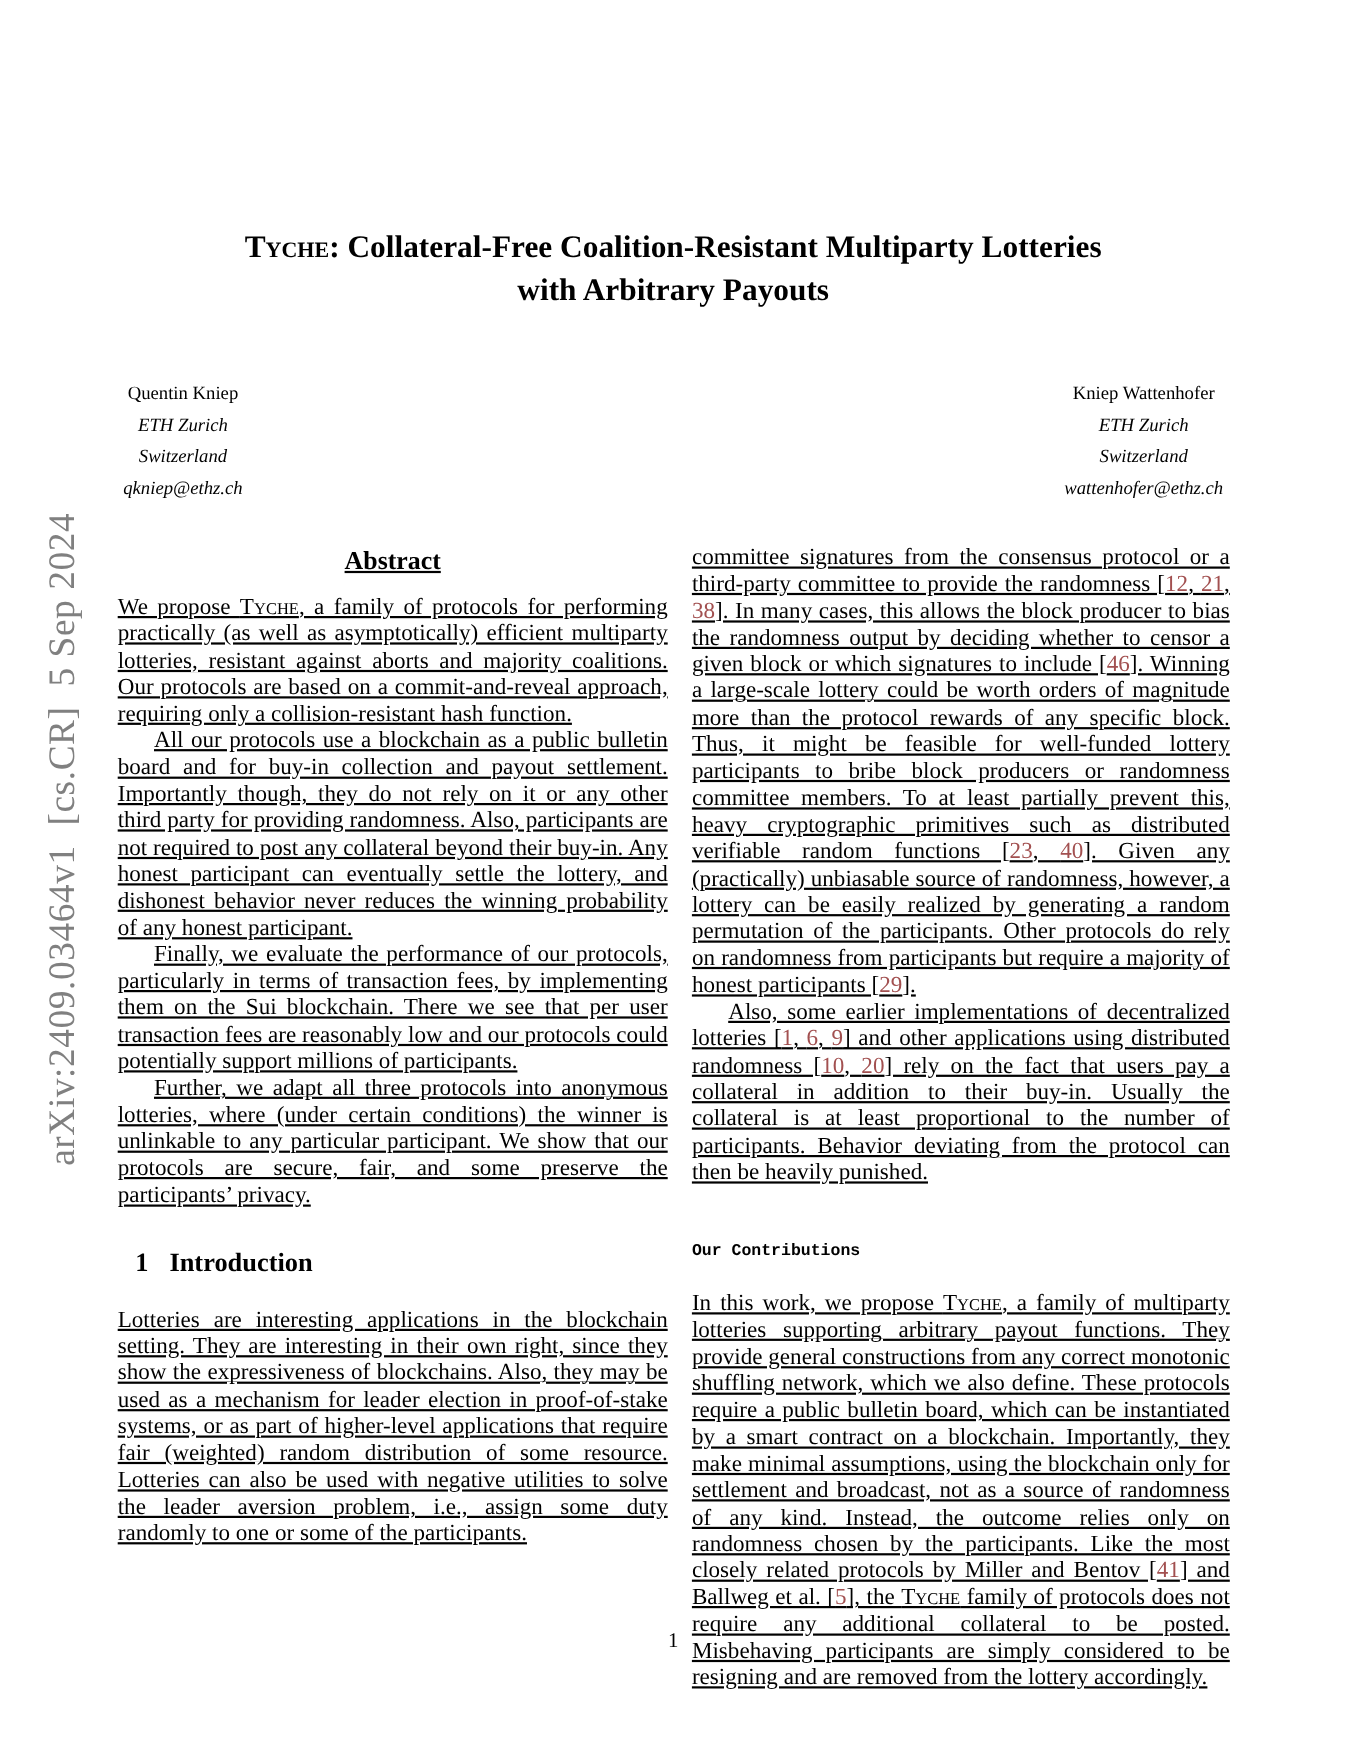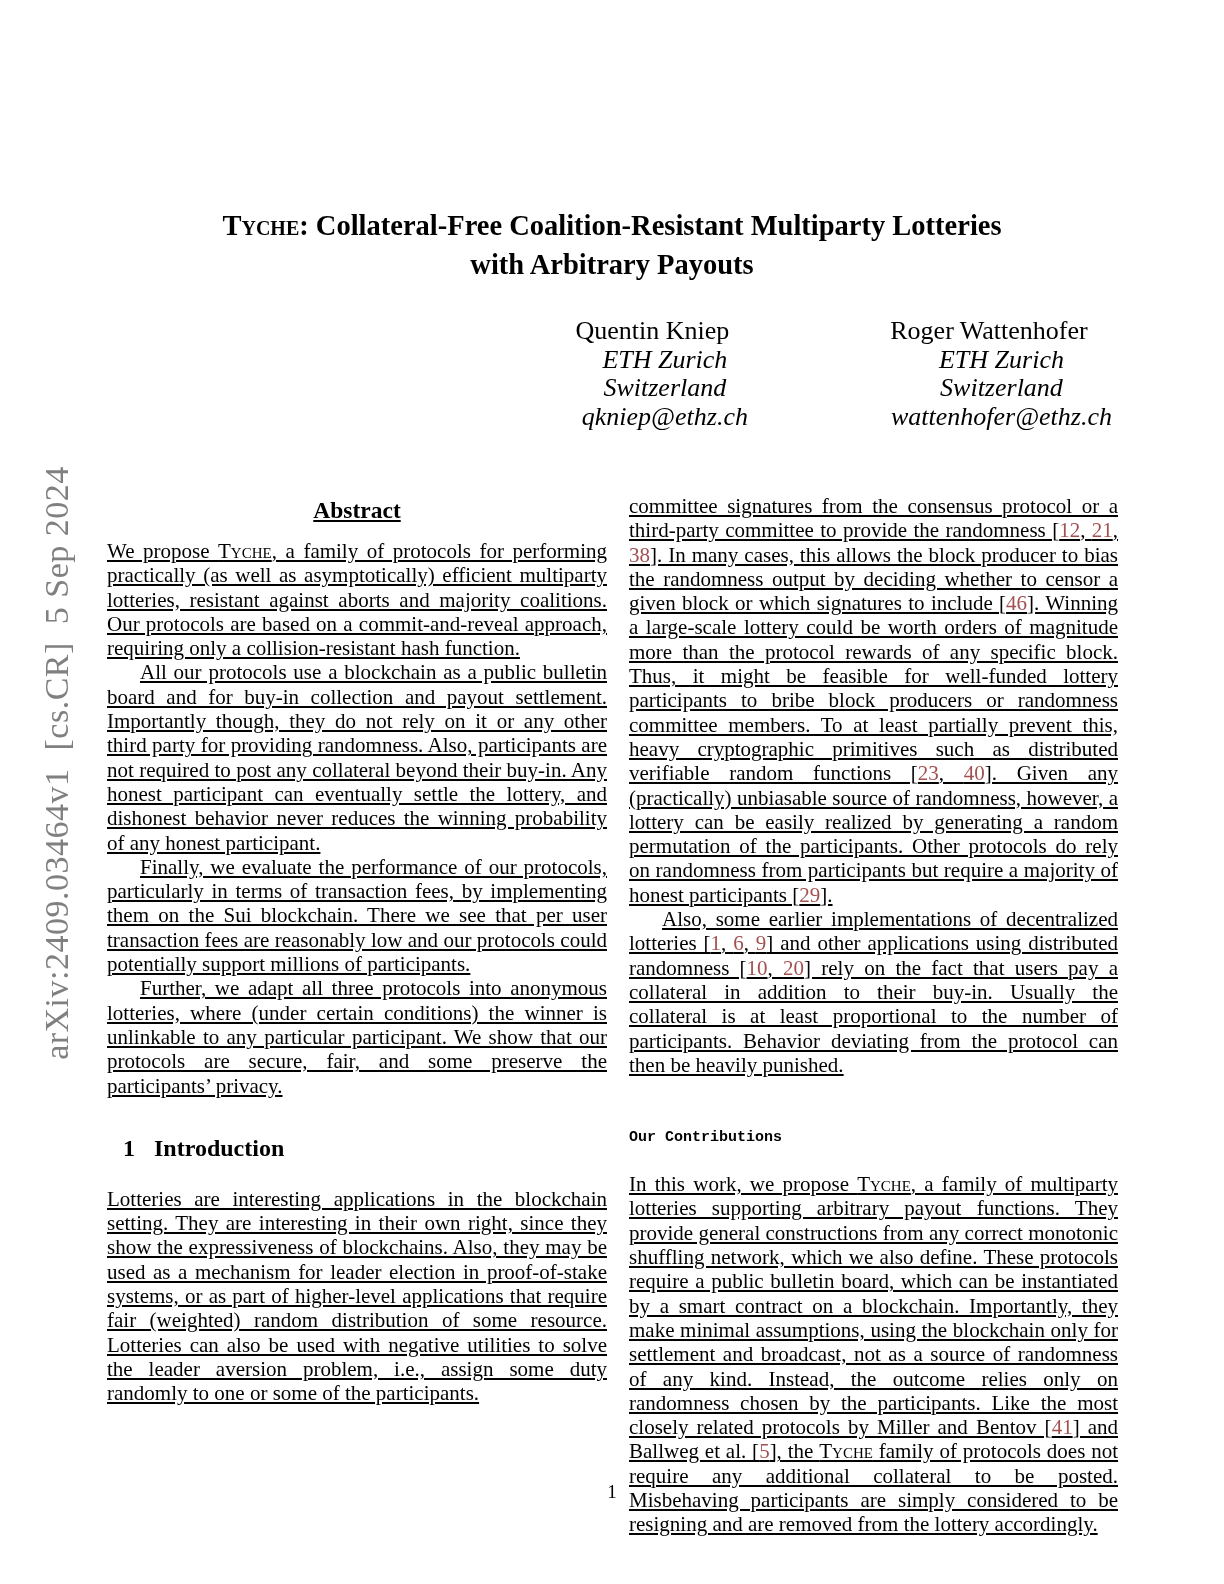--- a/index.html
+++ b/index.html
@@ -32,33 +32,33 @@
     top: 206px;
     left: 112px;
     width: 1000px;
     text-align: center;
     font-weight: bold;
     font-size: 28.5px;
     line-height: 39px;
   }
   .authors {
     position: absolute;
-    top: 317px;
+    top: 344px;
     left: 112px;
     width: 1000px;
     display: flex;
-    justify-content: flex-end;
+    justify-content: space-between;
     gap: 118px;
     text-align: center;
-    font-size: 26px;
+    font-size: 17px;
     line-height: 28.5px;
   }
   .author-block {}
   .author-name { font-style: normal; }
-  .author-affil, .author-country, .author-email { font-style: italic; margin-left: 25px; }
+  .author-affil, .author-country, .author-email { font-style: italic; }
   .col {
     position: absolute;
     top: 494px;
   }
   .col-left  { left: 107px; width: 500px; }
   .col-right { left: 629px; width: 489px; }
   .abstract-heading {
     text-align: center;
     font-weight: bold;
     font-size: 23.5px;
@@ -112,21 +112,21 @@
   </div>
 
   <div class="authors">
     <div class="author-block">
       <div class="author-name">Quentin Kniep</div>
       <div class="author-affil">ETH Zurich</div>
       <div class="author-country">Switzerland</div>
       <div class="author-email">qkniep@ethz.ch</div>
     </div>
     <div class="author-block">
-      <div class="author-name">Roger Wattenhofer</div>
+      <div class="author-name">Kniep Wattenhofer</div>
       <div class="author-affil">ETH Zurich</div>
       <div class="author-country">Switzerland</div>
       <div class="author-email">wattenhofer@ethz.ch</div>
     </div>
   </div>
 
   <div class="col col-left">
     <div class="abstract-heading">Abstract</div>
     <p class="body">We propose <span class="smallcaps">Tyche</span>, a family of protocols for performing practically (as well as asymptotically) efficient multiparty lotteries, resistant against aborts and majority coalitions. Our protocols are based on a commit-and-reveal approach, requiring only a collision-resistant hash function.</p>
     <p class="body indent">All our protocols use a blockchain as a public bulletin board and for buy-in collection and payout settlement. Importantly though, they do not rely on it or any other third party for providing randomness. Also, participants are not required to post any collateral beyond their buy-in. Any honest participant can eventually settle the lottery, and dishonest behavior never reduces the winning probability of any honest participant.</p>

